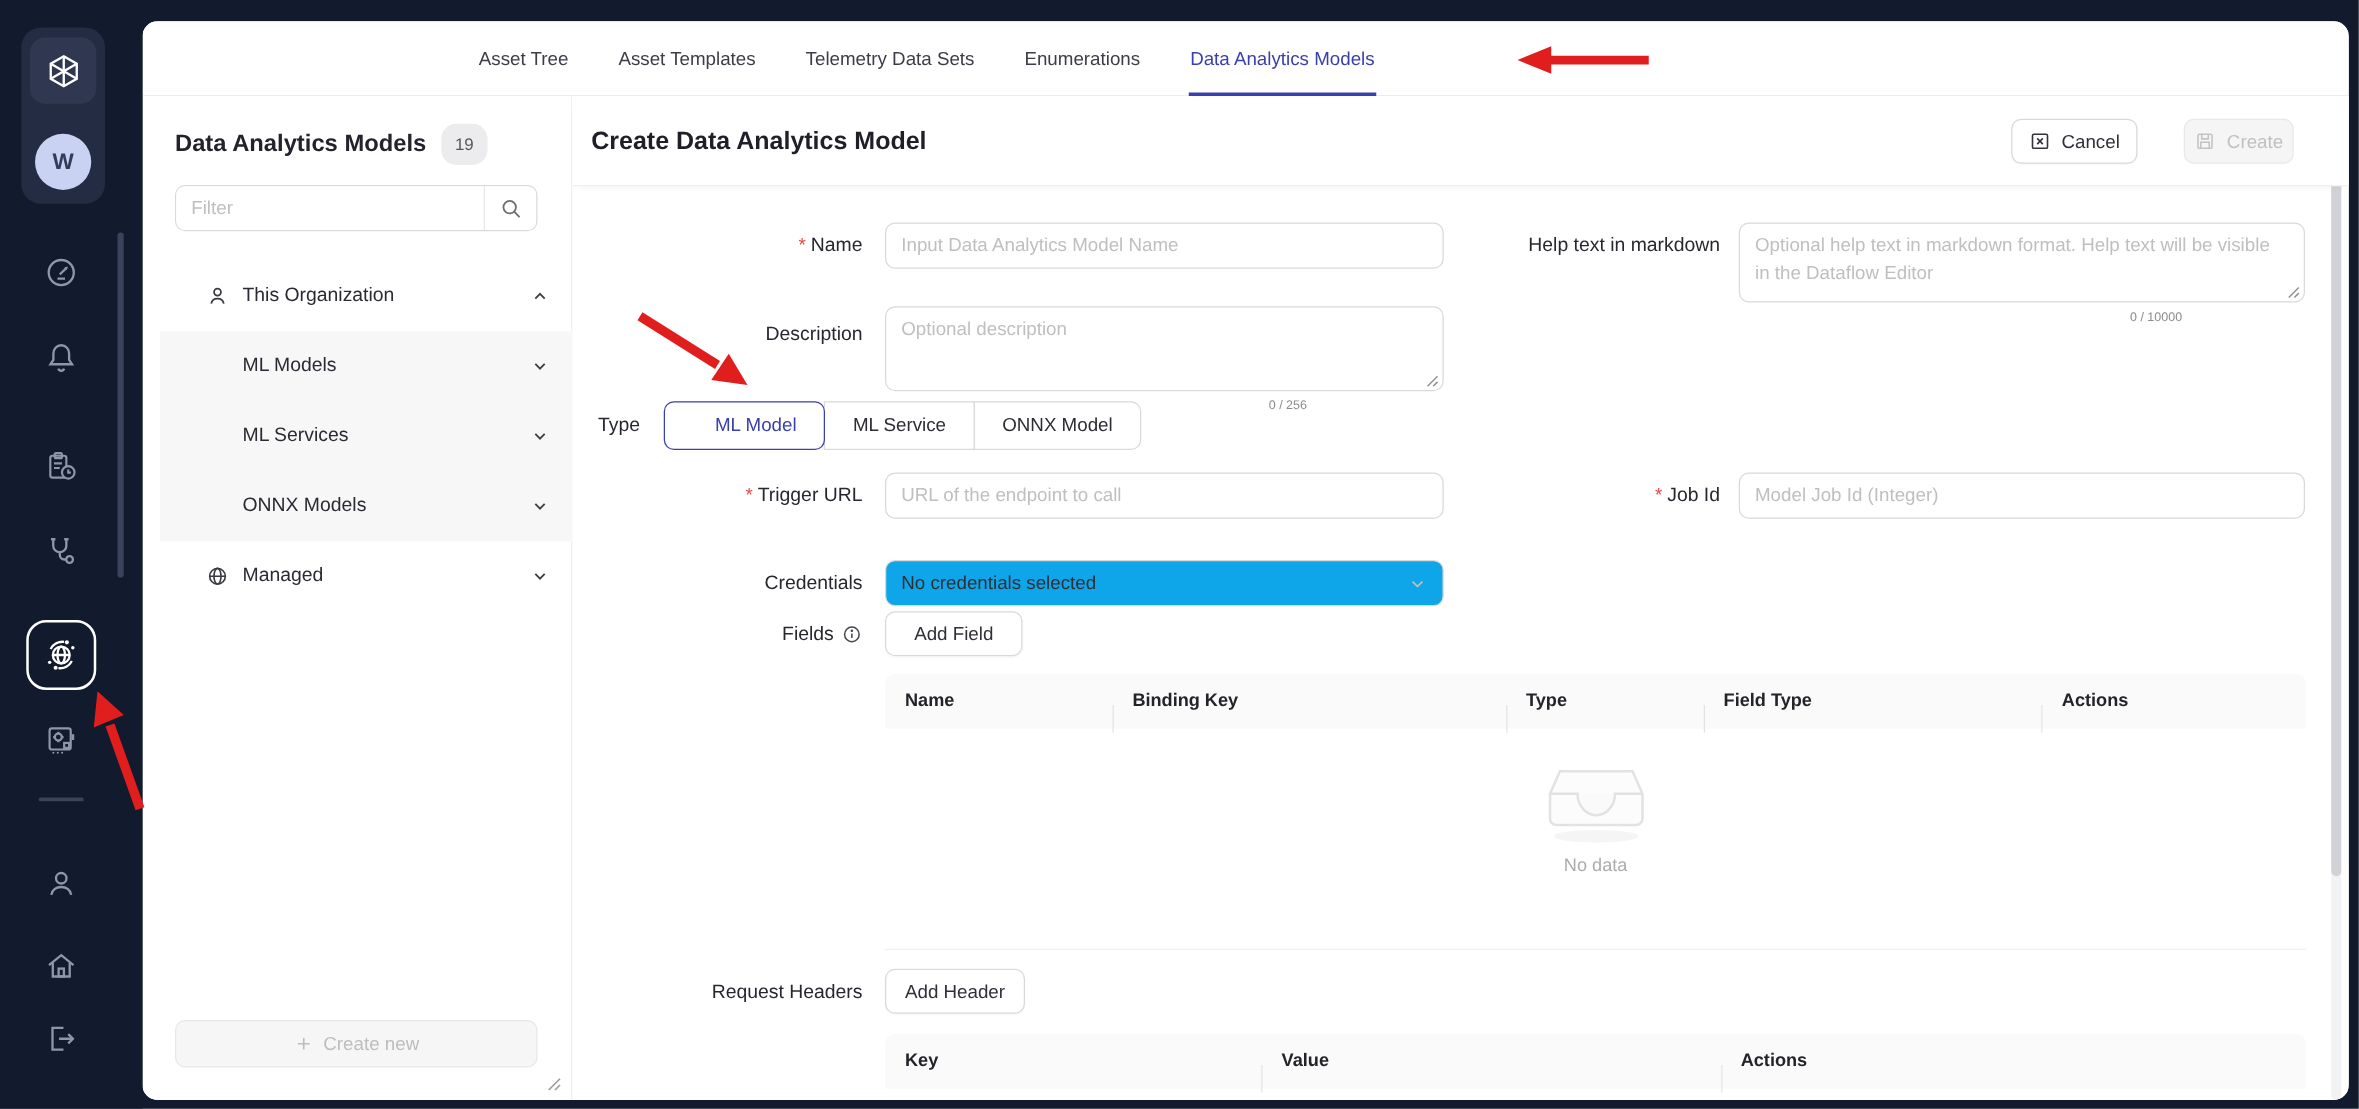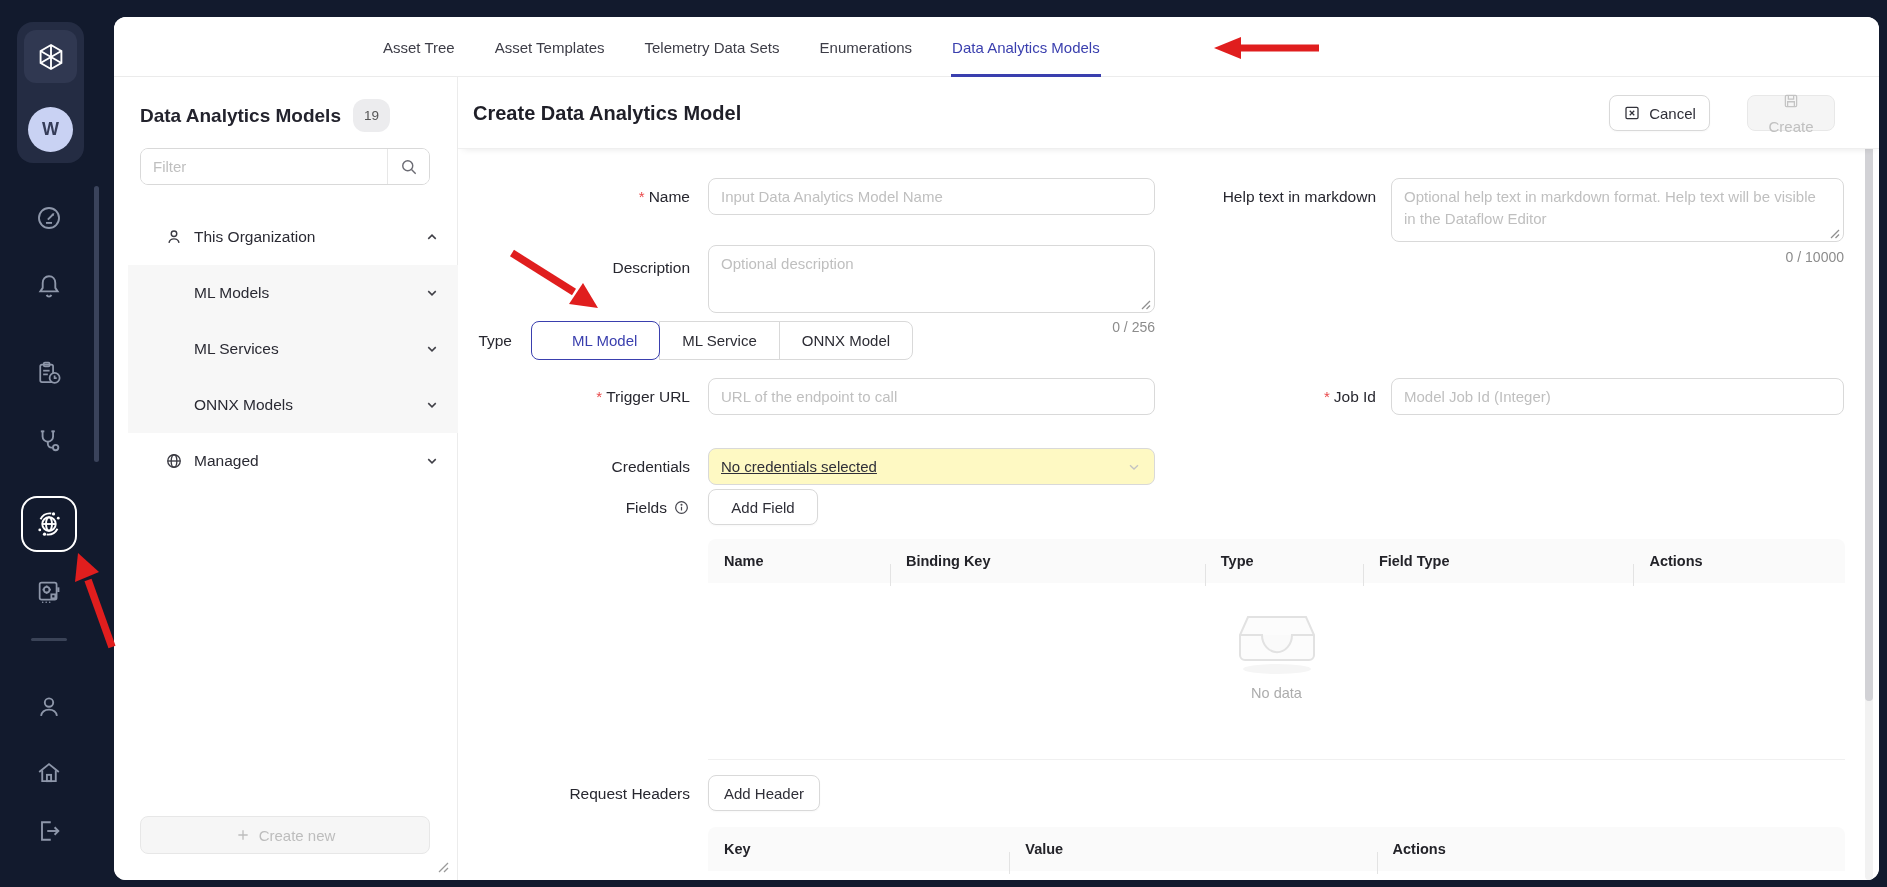--- a/index.html
+++ b/index.html
@@ -52,38 +52,38 @@
   .create-new { position:absolute; left:26px; bottom:26px; width:290px; height:38px; background:#f6f6f6; border:1px solid #e7e7e7; border-radius:8px; display:flex; align-items:center; justify-content:center; gap:8px; color:#bdbdbd; font-size:15px; cursor:not-allowed; }
   .s2-resize { position:absolute; right:8px; bottom:7px; }
 
   
   .main { position:absolute; left:344px; top:60px; right:0; bottom:0; background:#fff; }
   .main-header { position:absolute; left:0; top:0; right:0; height:72px; background:#fff; border-bottom:1px solid #efefef; box-shadow:0 5px 7px -5px rgba(0,0,0,.10); z-index:2; }
   .mh-title { position:absolute; left:15px; top:0; height:72px; display:flex; align-items:center; font-size:20px; font-weight:bold; color:#1f1f28; }
   .btn { position:absolute; height:36px; border:1px solid #d9d9d9; border-radius:8px; background:#fff; display:flex; align-items:center; justify-content:center; gap:8px; font-size:15px; color:#2f2f38; cursor:pointer; box-shadow:0 1px 2px rgba(0,0,0,.03); }
   .btn.disabled { background:#f5f5f5; border-color:#e8e8e8; color:#c0c0c0; cursor:not-allowed; box-shadow:none; }
   .btn-cancel { left:1151px; top:18px; width:101px; }
-  .btn-create { left:1289px; top:18px; width:88px;flex-direction:column; }
+  .btn-create { left:1289px; top:18px; width:88px; }
 
   
   .flabel { position:absolute; width:220px; height:37px; display:flex; align-items:center; justify-content:flex-end; font-size:15.5px; color:#27272f; white-space:nowrap; }
   .req { color:#e8484a; margin-right:4px; font-size:15px; }
   .finput { position:absolute; border:1px solid #d9d9d9; border-radius:8px; font-size:15px; font-family:inherit; color:#333; padding:0 12px; outline:none; background:#fff; }
   .finput::placeholder, .ftext::placeholder { color:#bfbfbf; }
   .ftext { position:absolute; border:1px solid #d9d9d9; border-radius:8px; font-size:15px; font-family:inherit; color:#333; padding:7px 12px; outline:none; resize:none; line-height:1.45; background:#fff; }
-  .count { position:absolute; width:140px; text-align:right; font-size:14px; color:#8c8c8c; }
+  .count { position:absolute; width:140px; text-align:left; font-size:10px; color:#8c8c8c; }
   .resize-glyph { position:absolute; pointer-events:none; }
 
   .typegroup { position:absolute; left:73px; top:244px; height:39px; display:flex; }
   .tbtn { height:39px; padding:0 22px; display:flex; align-items:center; background:#fff; border:1px solid #d9d9d9; font-size:15px; color:#2c2c34; cursor:pointer; margin-left:-1px; white-space:nowrap; }
   .tbtn:first-child { margin-left:0; border-radius:8px 0 0 8px; }
   .tbtn:last-child { border-radius:0 8px 8px 0; }
   .tbtn.sel { border-color:#3a3fae; color:#3a3fae; border-radius:8px; z-index:1;padding-left:40px; }
 
-  .fselect { position:absolute; left:250px; top:371px; width:447px; height:37px; border:1px solid #d9d9d9; border-radius:8px; background:#fef9c3; display:flex; align-items:center; padding:0 12px; font-size:15px; color:#2f2f38; cursor:pointer;text-decoration:underline; }
+  .fselect { position:absolute; left:250px; top:371px; width:447px; height:37px; border:1px solid #d9d9d9; border-radius:8px; background:#0ea5e9; display:flex; align-items:center; padding:0 12px; font-size:15px; color:#2f2f38; cursor:pointer; }
   .fselect .chevd { margin-left:auto; }
 
   .smallbtn { position:absolute; height:36px; border:1px solid #d9d9d9; border-radius:8px; background:#fff; display:flex; align-items:center; justify-content:center; font-size:15px; color:#2f2f38; cursor:pointer; box-shadow:0 1px 2px rgba(0,0,0,.03); }
 
   .dtable { position:absolute; left:250px; width:1137px; }
   .dthead { display:flex; height:44px; background:#fafafa; border-radius:8px 8px 0 0; align-items:center; }
   .dth { font-size:14.5px; font-weight:bold; color:#232329; padding-left:16px; position:relative; }
   .dth + .dth::before { content:""; position:absolute; left:0; top:11px; width:1px; height:22px; background:#e3e3e3; }
   .tbody-empty { border-bottom:1px solid #f0f0f0; height:177px; position:relative; }
   .nodata-wrap { position:absolute; left:0; right:0; top:28px; display:flex; flex-direction:column; align-items:center; }

